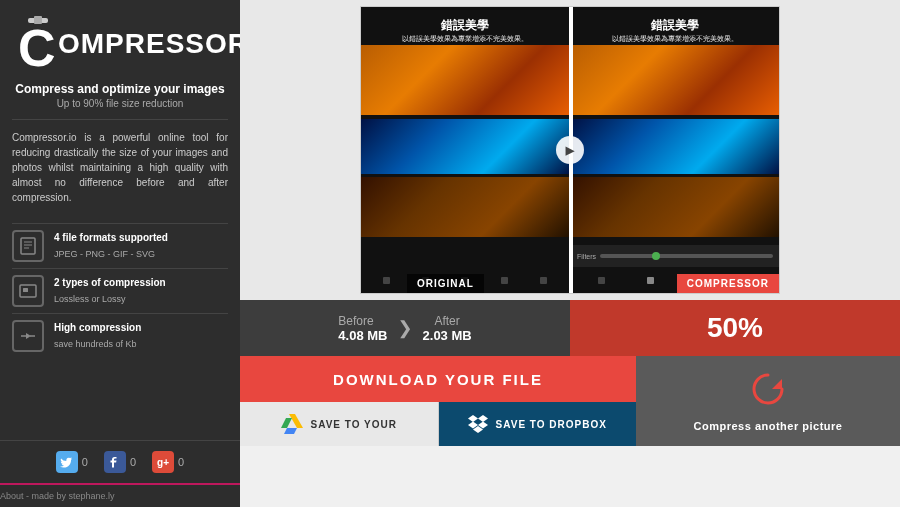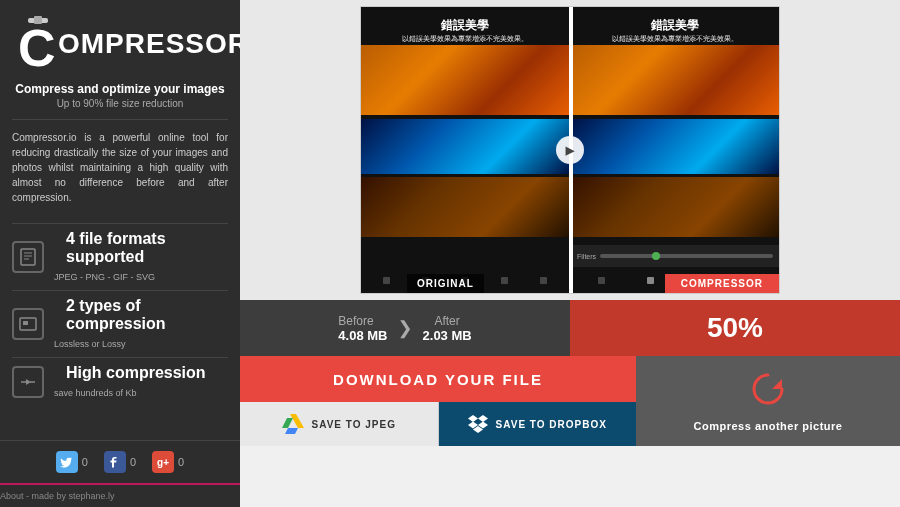--- a/index.html
+++ b/index.html
@@ -93,24 +93,23 @@
       margin-right: 10px;
       flex-shrink: 0;
       display: flex;
       align-items: center;
       justify-content: center;
       font-size: 14px;
       color: #aaa;
     }
 
     .feature-text strong {
-      font-size: 16px;
+      font-size: 10px;
       color: #fff;
       display: block;
-      margin-left: 12px;
     }
 
     .feature-text span {
       font-size: 9px;
       color: #aaa;
     }
 
     .social-bar {
       display: flex;
       justify-content: center;
@@ -207,21 +206,21 @@
     }
 
     .label-compressor {
       position: absolute;
       bottom: 0;
       right: 0;
       background: #e8473f;
       color: #fff;
       font-size: 10px;
       font-weight: bold;
-      padding: 4px 16px;
+      padding: 4px 10px;
       letter-spacing: 1px;
     }
 
     
     .stats-bar {
       display: flex;
       background: #3d3d3d;
       height: 56px;
       align-items: center;
     }
@@ -582,21 +581,21 @@
     <div class="download-section">
       <button class="download-btn">DOWNLOAD YOUR FILE</button>
       <div class="cloud-buttons">
 
         <div class="drive-btn">
           <svg width="22" height="20" viewBox="0 0 22 20">
             <polygon points="8,0 14,0 22,14 16,14" fill="#FBBC04"></polygon>
             <polygon points="0,14 6,14 11,4 5,4" fill="#34A853"></polygon>
             <polygon points="6,14 16,14 13,20 3,20" fill="#4285F4"></polygon>
           </svg>
-          <span>SAVE TO JPEG</span>
+          <span>SAVE TO YOUR</span>
         </div>
 
         <div class="dropbox-btn">
           <svg width="20" height="18" viewBox="0 0 20 18">
             <polygon points="5,0 10,3.5 5,7 0,3.5" fill="white"></polygon>
             <polygon points="15,0 20,3.5 15,7 10,3.5" fill="white"></polygon>
             <polygon points="0,10 5,6.5 10,10 5,13.5" fill="white"></polygon>
             <polygon points="10,10 15,6.5 20,10 15,13.5" fill="white"></polygon>
             <polygon points="5,14.5 10,11 15,14.5 10,18" fill="white"></polygon>
           </svg>

